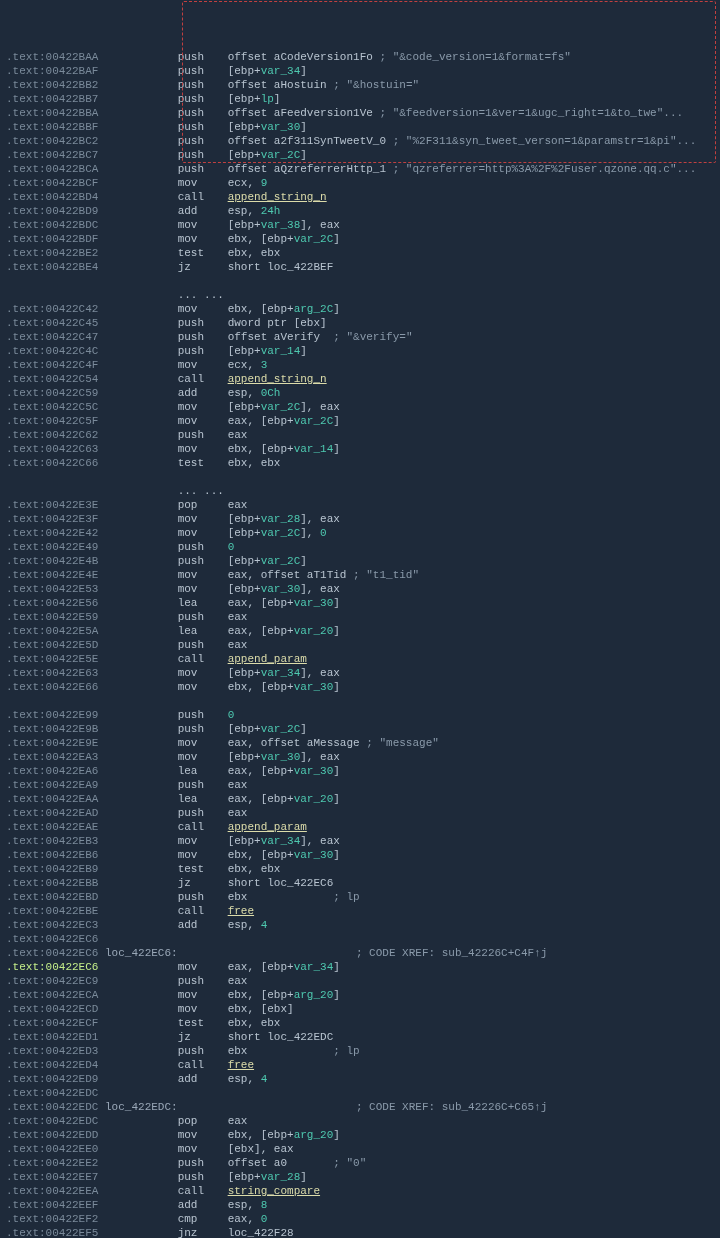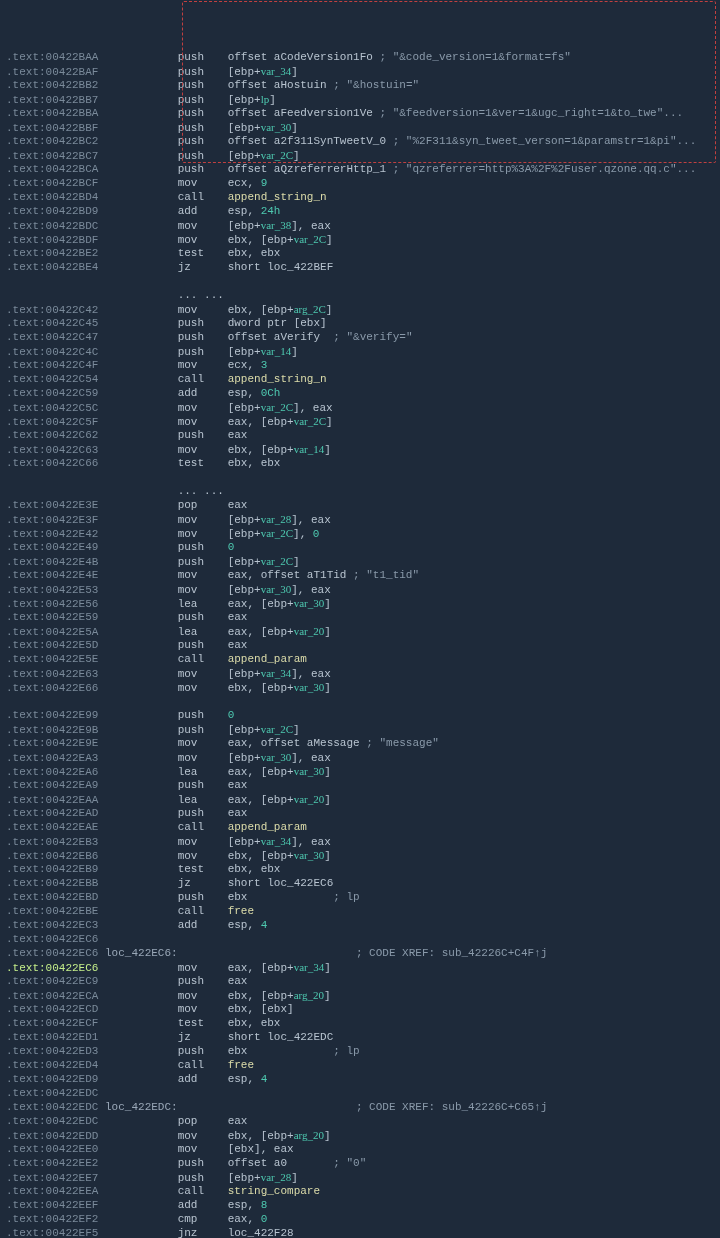--- a/index.html
+++ b/index.html
@@ -11,22 +11,22 @@
     width: 720px;
     white-space: pre;
     padding: 2px 0;
   }
   .line { height: 14px; line-height: 14px; padding-left: 6px; }
   .addr { color: #7a8a9a; }
   .addr-hi { color: #C4EE8A; }
   .mnem { color: #b8c4d0; display:inline-block; width:50px; }
   .op   { color: #b8c4d0; }
   .num  { color: #4ec9b0; }
-  .varname { color: #4ec9b0; font-family: Liberation Serif, serif; }
-  .funcname { color: #dcdcaa; }
+  .varname { color: #4ec9b0; }
+  .funcname { color: #dcdcaa; text-decoration: underline; }
   .comment { color: #8a9aaa; }
   .highlight-box {
     position: absolute;
     border: 1px dashed #c04040;
     border-radius: 2px;
     pointer-events: none;
   }
 </style>
 </head>
 <body>

